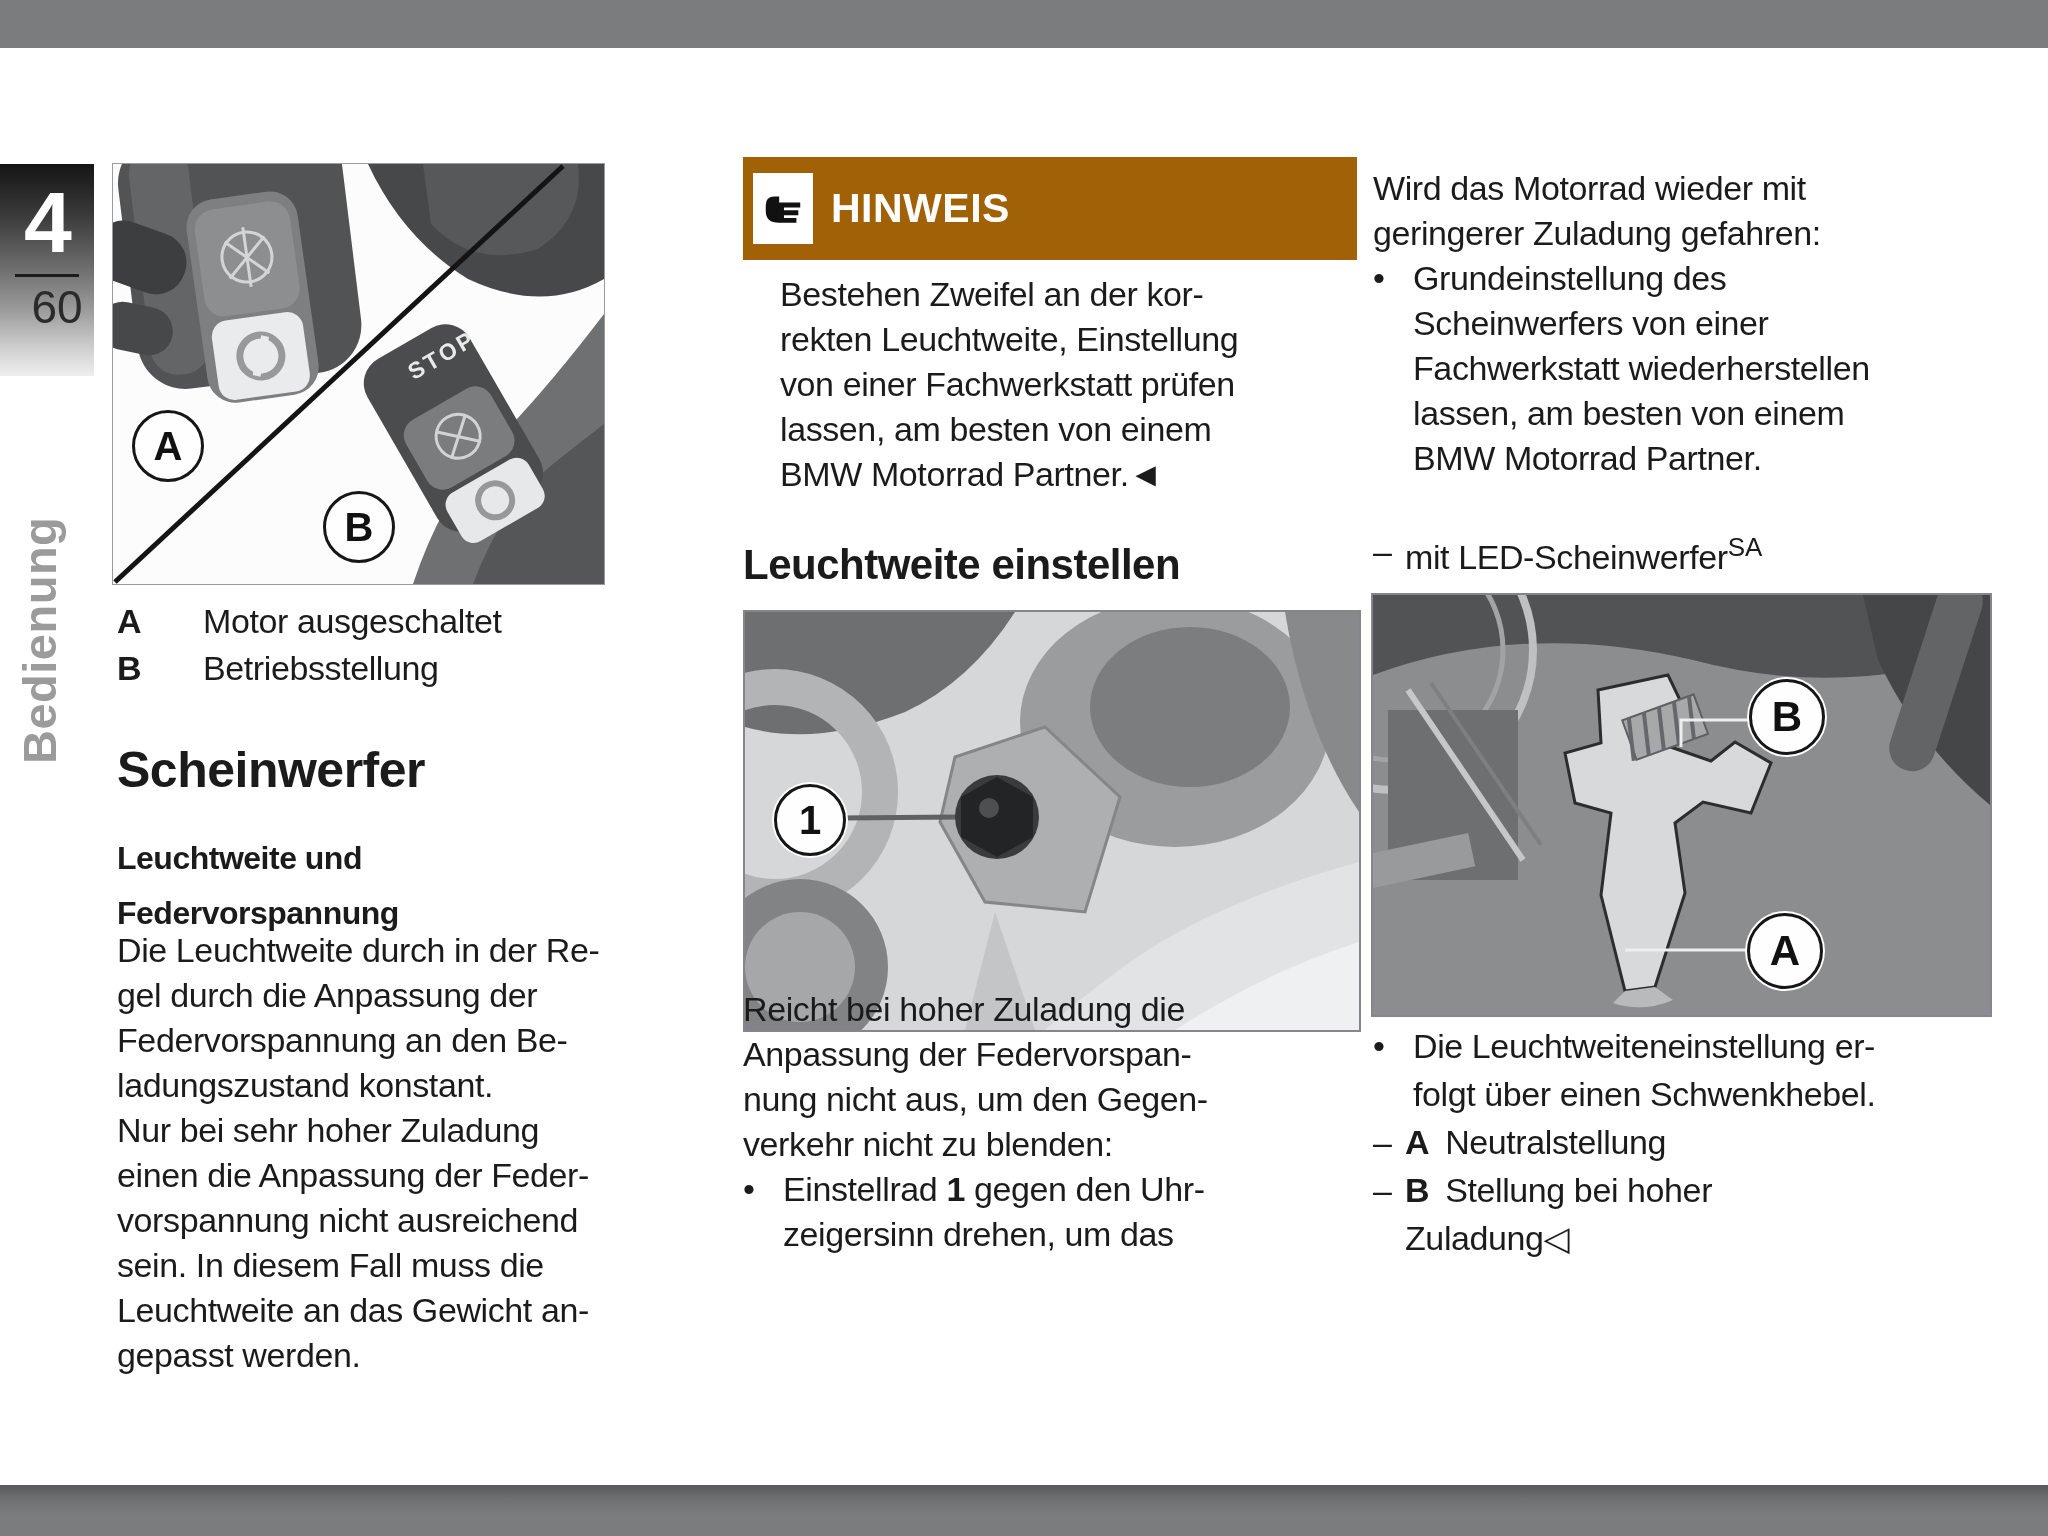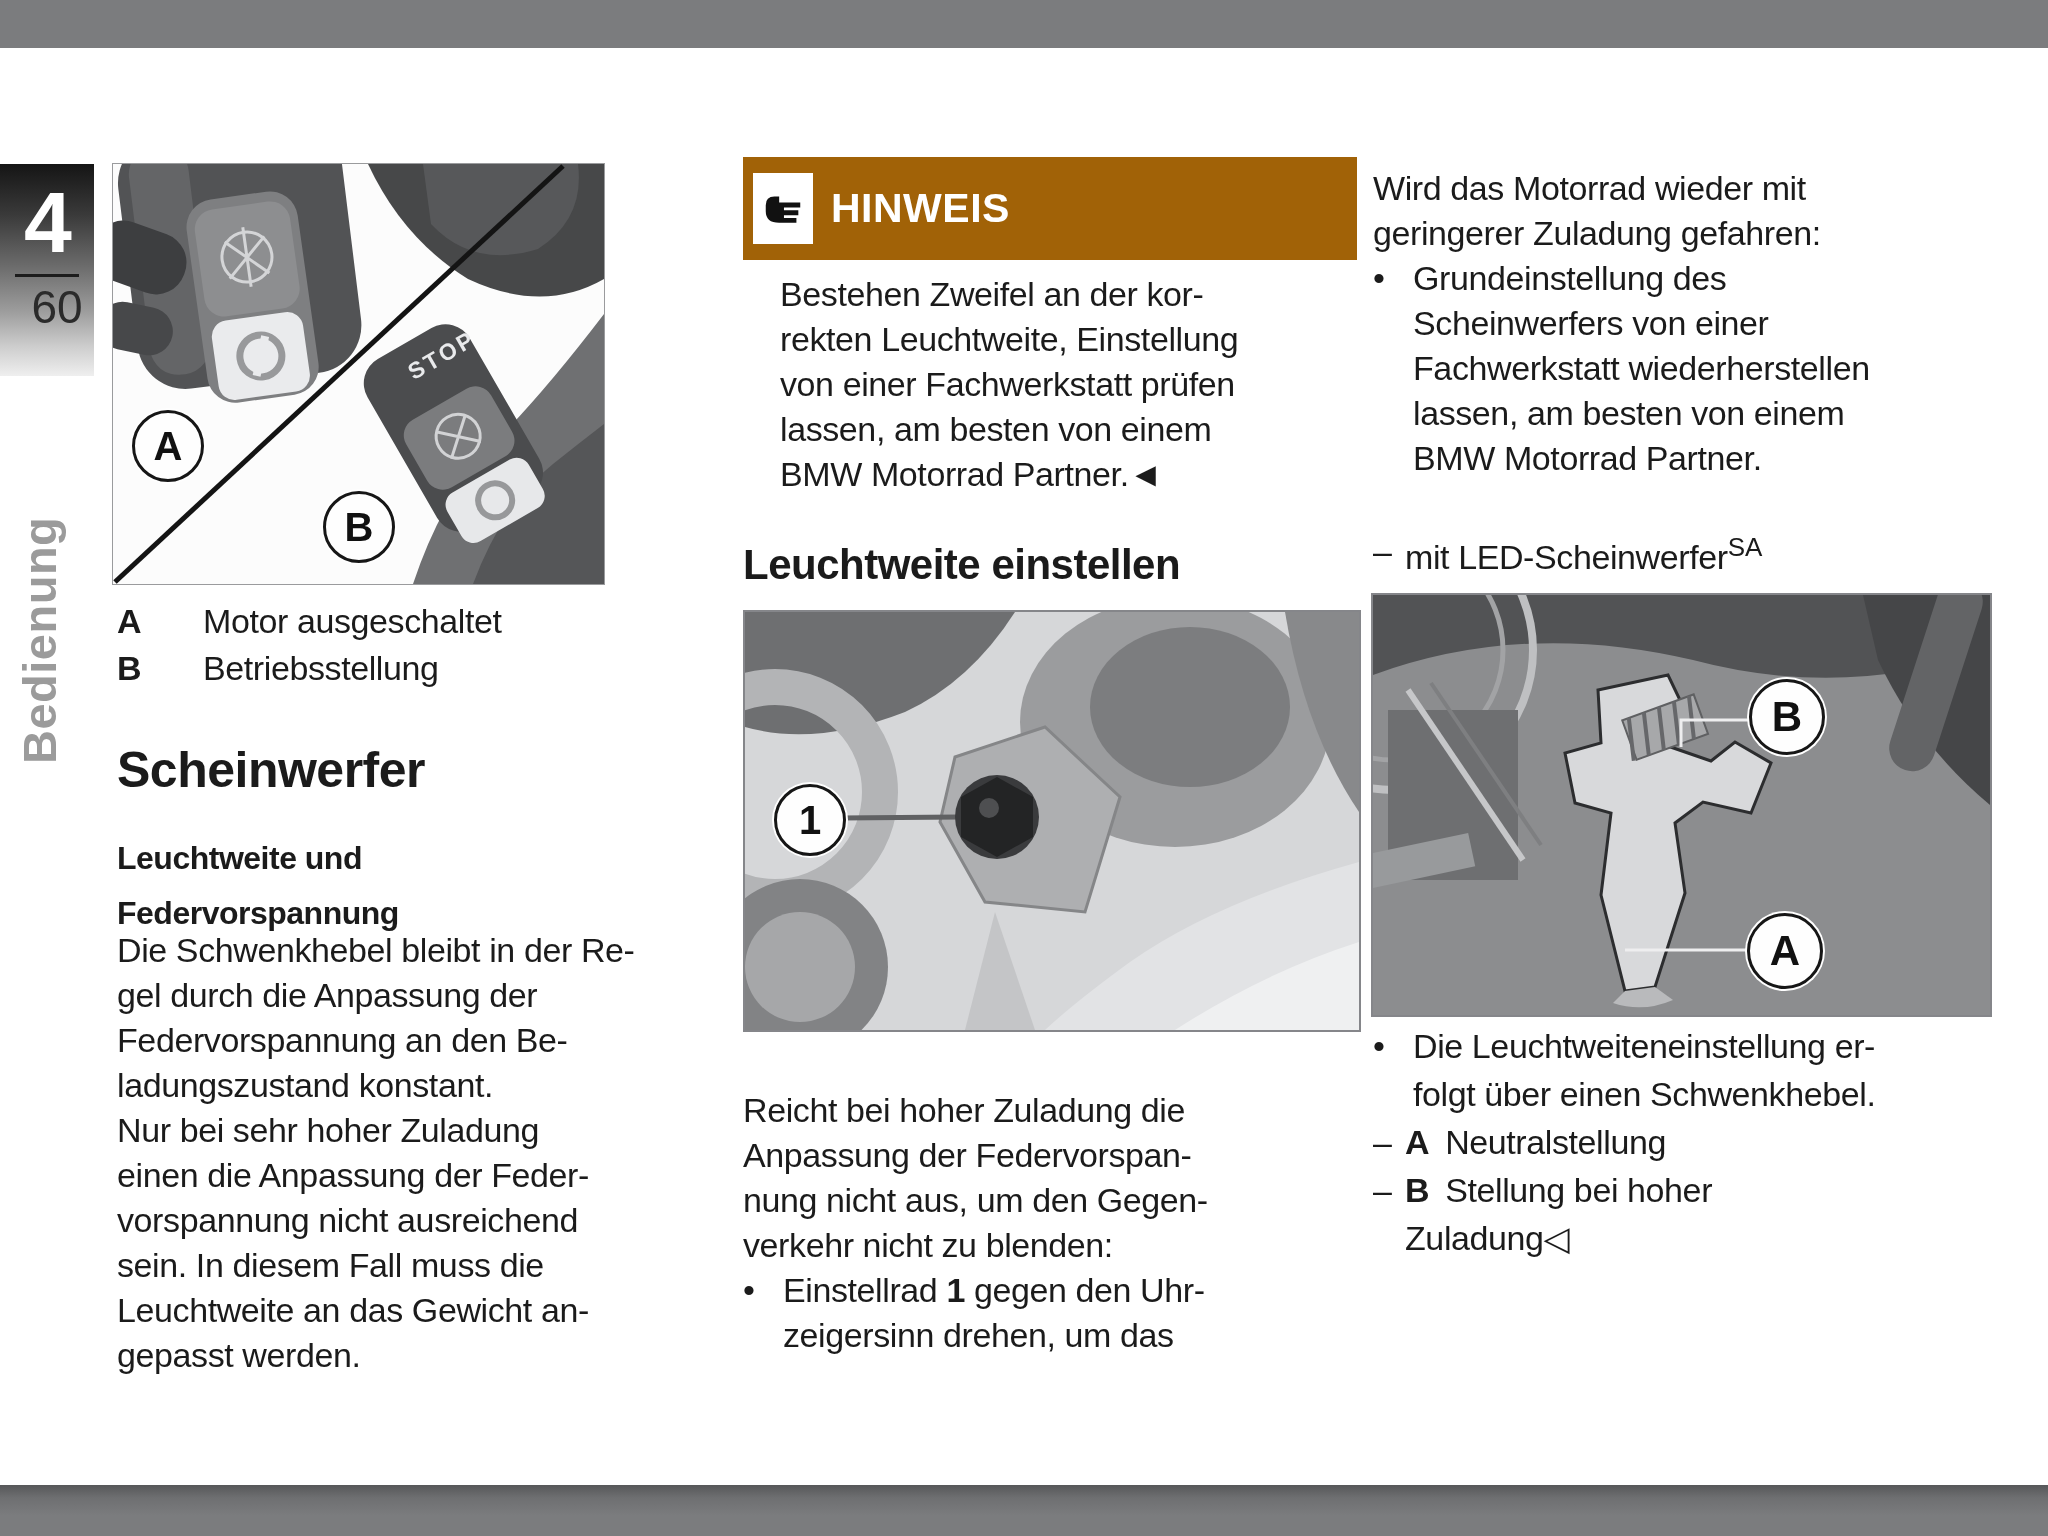--- a/index.html
+++ b/index.html
@@ -120,21 +120,21 @@
   </div>
 
   <div class="blk h1" style="left:117px;top:742px;">Scheinwerfer</div>
 
   <div class="blk h2 lines" style="left:117px;top:815px;">
       <div>Leuchtweite und</div>
       <div>Federvorspannung</div>
     </div>
 
   <div class="blk body lh45 lines" style="left:117px;top:928px;">
-      <div>Die Schwenkhebel bleibt in der Re-</div>
+      <div>Die Leuchtweite durch in der Re-</div>
       <div>gel durch die Anpassung der</div>
       <div>Federvorspannung an den Be-</div>
       <div>ladungszustand konstant.</div>
       <div>Nur bei sehr hoher Zuladung</div>
       <div>einen die Anpassung der Feder-</div>
       <div>vorspannung nicht ausreichend</div>
       <div>sein. In diesem Fall muss die</div>
       <div>Leuchtweite an das Gewicht an-</div>
       <div>gepasst werden.</div>
     </div>
@@ -173,21 +173,21 @@
       <path d="M430 418 H614 V330 Q520 360 430 418 Z" fill="#eff0f1"></path>
       <path d="M250 300 L290 418 L220 418 Z" fill="#c4c5c7"></path>
       <line x1="96" y1="206" x2="214" y2="205" stroke="#606163" stroke-width="5"></line>
       <circle cx="252" cy="205" r="42" fill="#3a3b3d"></circle>
       <path d="M252 165 L288 185 L288 225 L252 245 L216 225 L216 185 Z" fill="#232425"></path>
       <circle cx="244" cy="196" r="10" fill="#4e4f51"></circle>
     </svg>
     <div class="circ circ72" style="left:29px;top:172px;">1</div>
   </div>
 
-  <div class="blk body lh45" style="left:743px;top:1088px;">
+  <div class="blk body lh45" style="left:743px;top:987px;">
     <div class="lines">
         <div>Reicht bei hoher Zuladung die</div>
         <div>Anpassung der Federvorspan-</div>
         <div>nung nicht aus, um den Gegen-</div>
         <div>verkehr nicht zu blenden:</div>
       </div>
     <div class="li">
       <span class="marker">•</span>
       <div>
         <div style="white-space:nowrap;"><span>Einstellrad </span><b>1</b><span> gegen den Uhr-</span></div>

